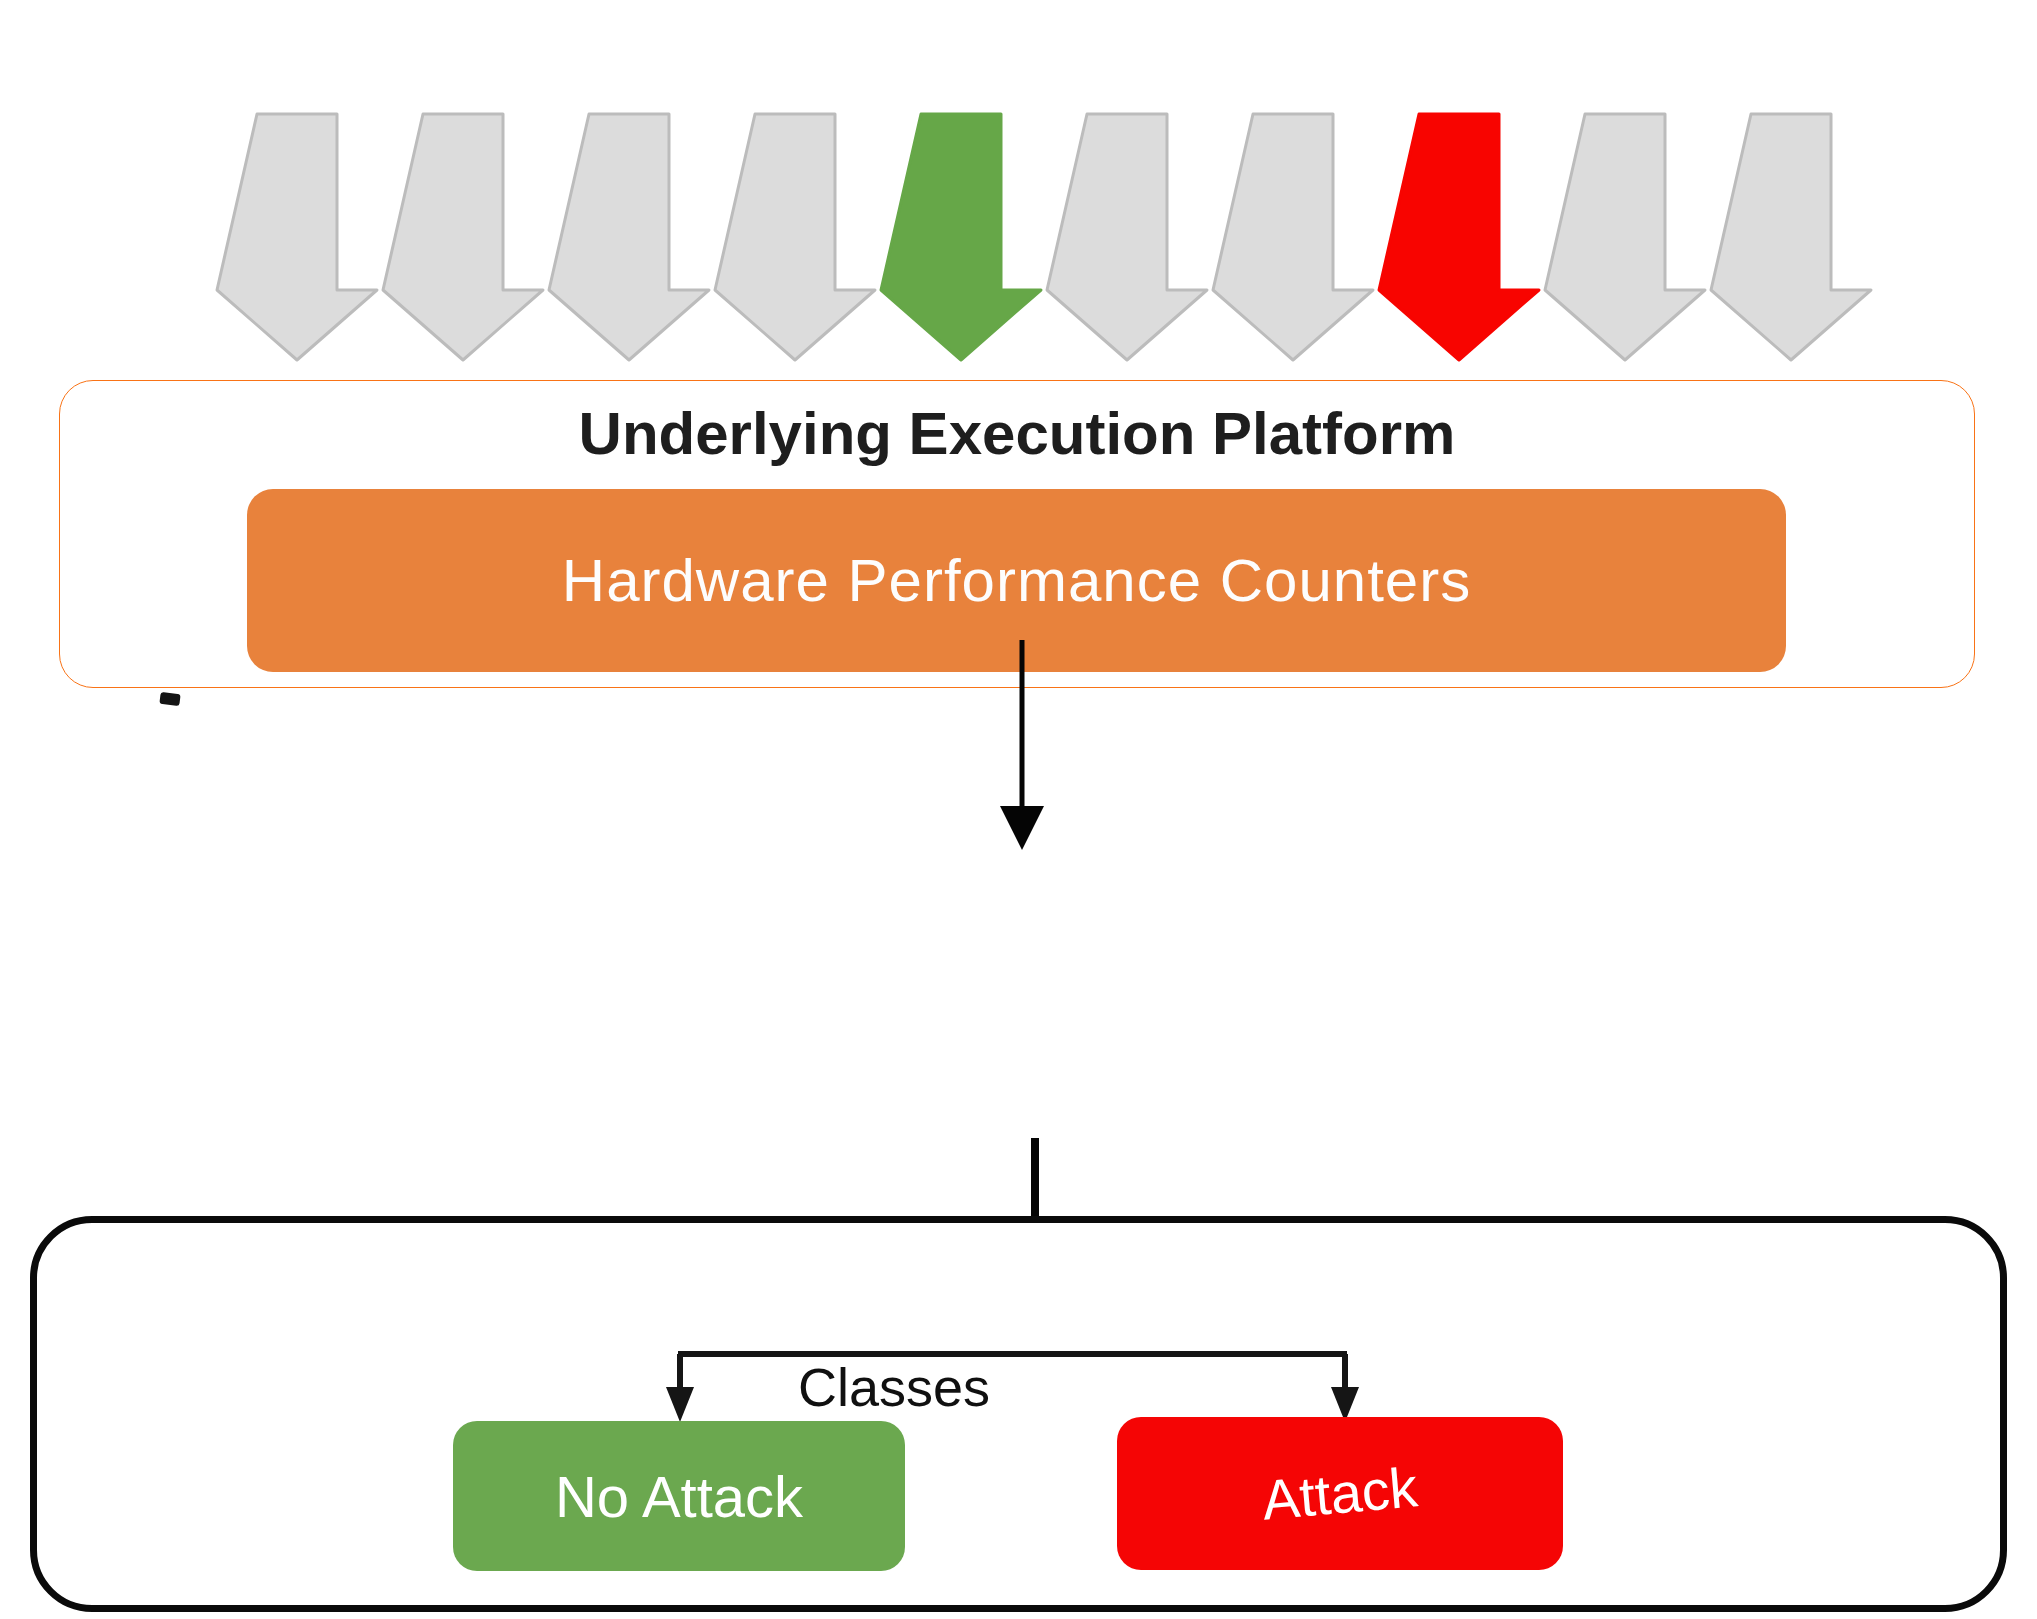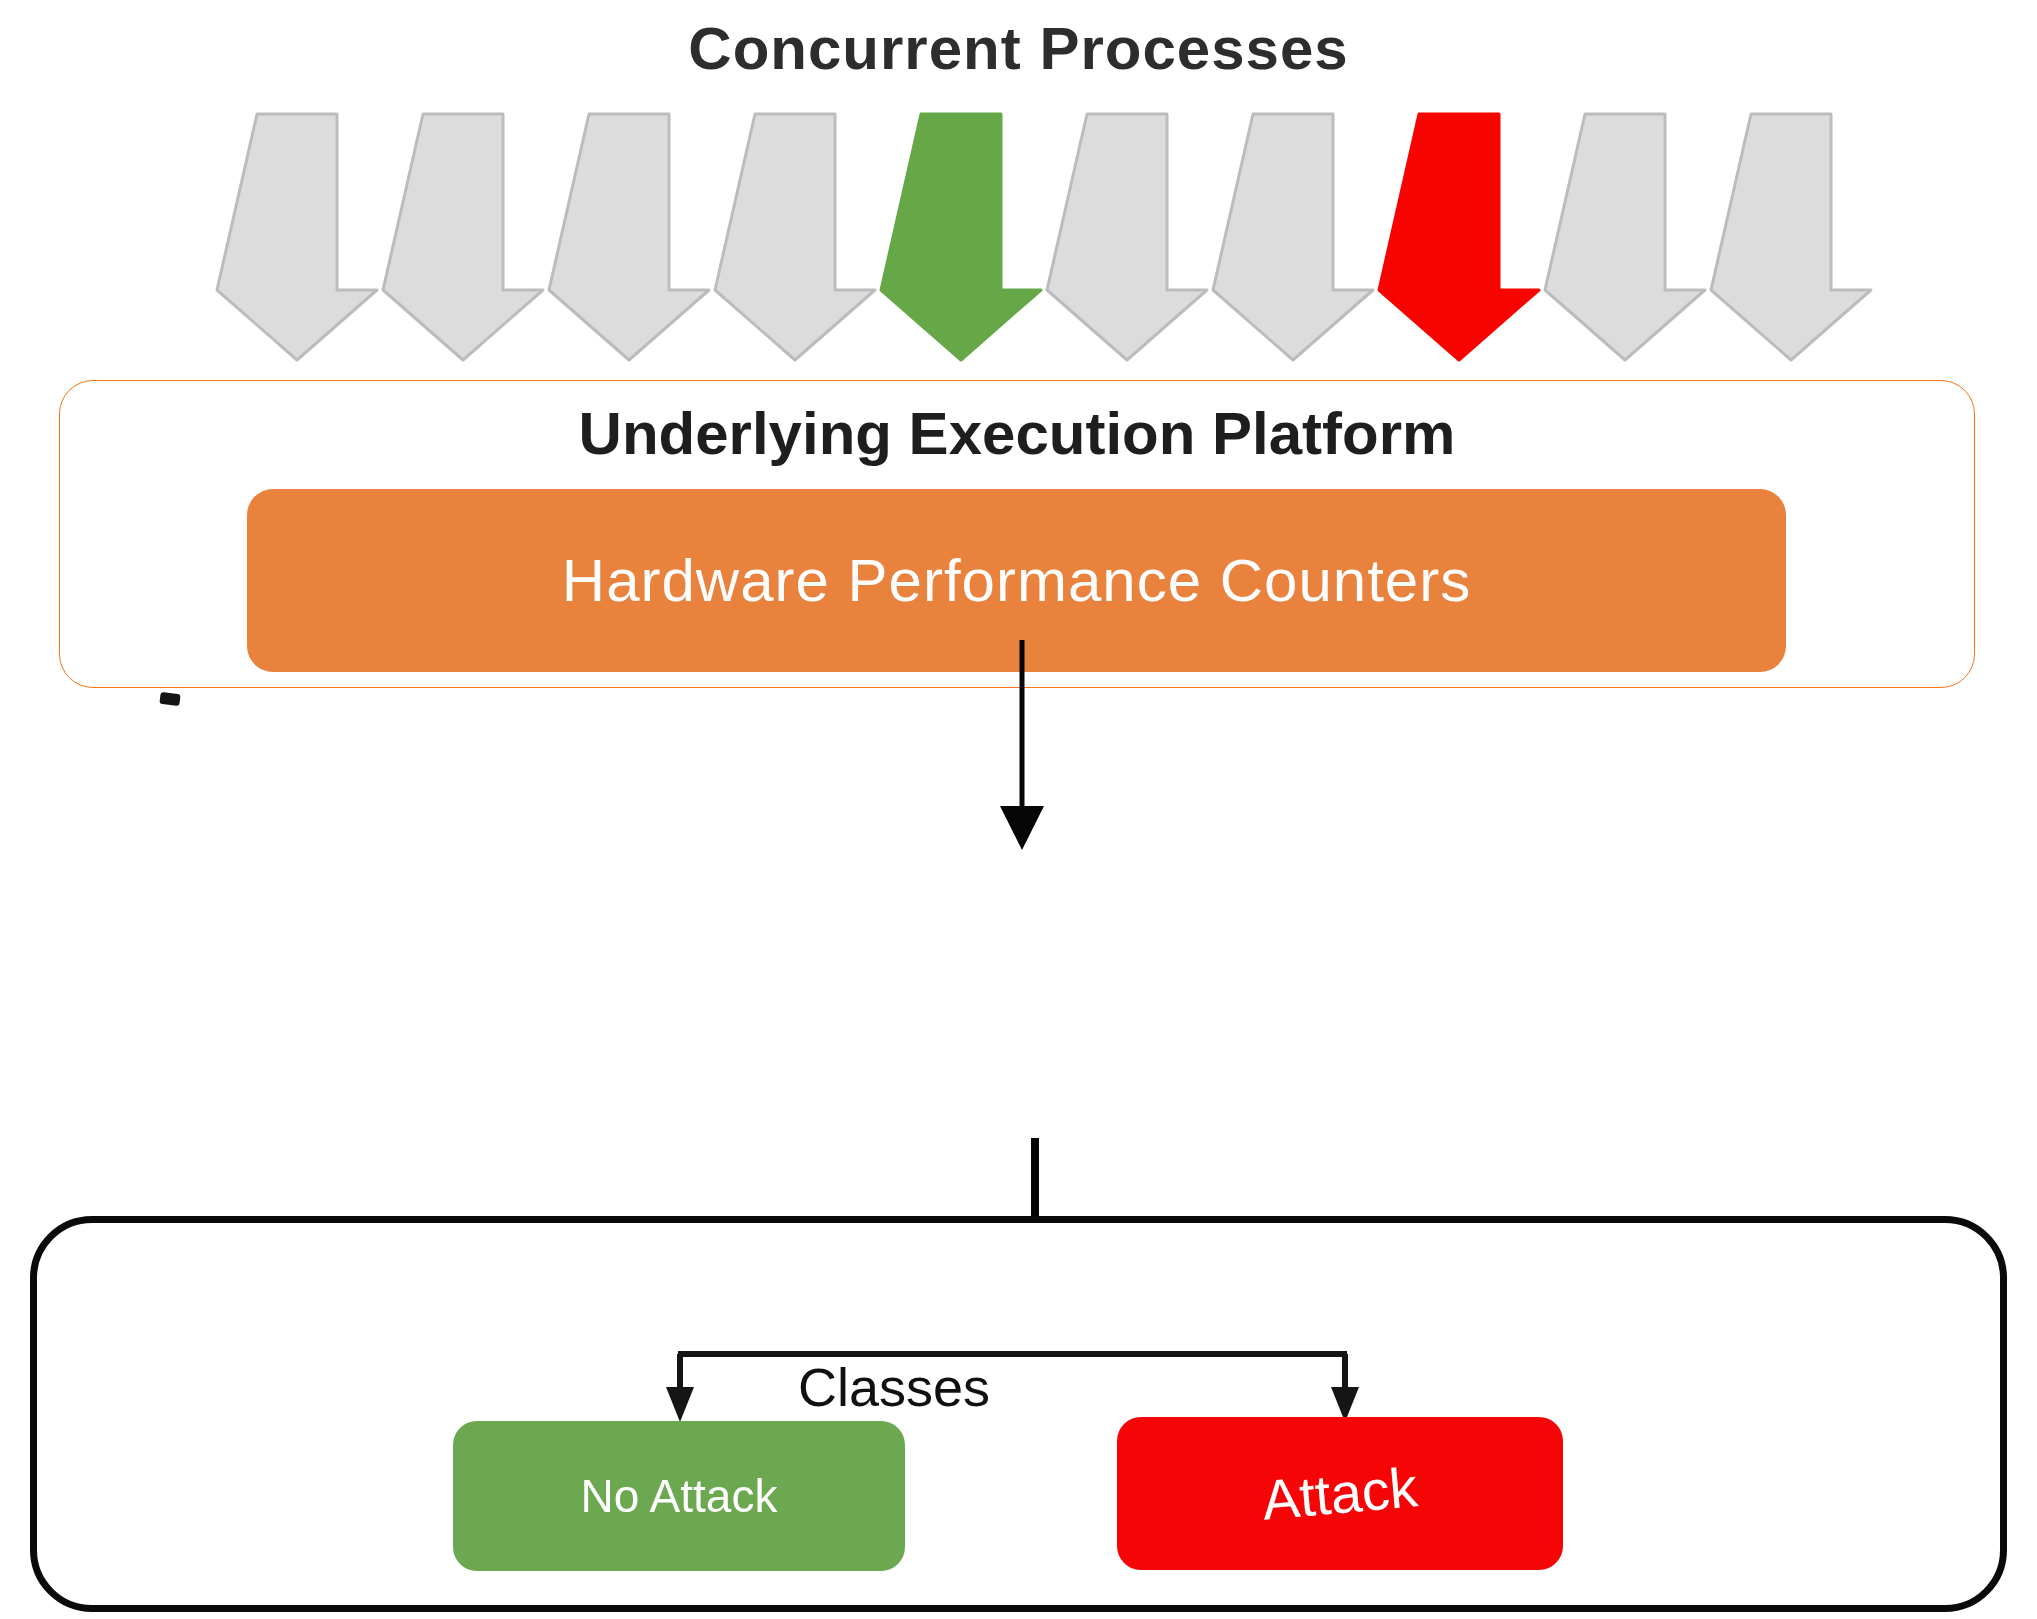--- a/index.html
+++ b/index.html
@@ -53,35 +53,34 @@
 
   .classes-label {
     position:absolute; left:798px; width:440px; top:1356px; text-align:left;
     font-size:54px; font-weight:500; color:#101010;
   }
 
   .class-node {
     position:absolute; display:flex; align-items:center; justify-content:center;
     border-radius:24px; color:#ffffff;
   }
-  .no-attack-node { left:453px; top:1421px; width:452px; height:150px; font-size:46px; }
+  .no-attack-node { left:453px; top:1421px; width:452px; height:150px; font-size:58px; }
   .attack-node    { left:1117px; top:1417px; width:446px; height:153px; font-size:56px; }
   .attack-node .node-label { transform:rotate(-5deg); }
 
   .stray-mark {
     position:absolute; left:160px; top:693px; width:20px; height:12px;
     background:#141414; border-radius:3px; transform:rotate(7deg);
   }
 </style>
 </head>
 <body>
 
 <div id="canvas">
 
-  <div class="diagram-title">Concurrent Processes</div>
 
   <div>
       <div class="process-arrow" style="left: 215px;">
         <svg viewBox="0 0 164 250" width="164" height="250">
           <path d="M42 2 H122 V178 H162 L82 248 L2 178 Z" fill="#dcdcdc" stroke="#bcbcbc" stroke-width="3" stroke-linejoin="round"></path>
         </svg>
       </div>
       <div class="process-arrow" style="left: 381px;">
         <svg viewBox="0 0 164 250" width="164" height="250">
           <path d="M42 2 H122 V178 H162 L82 248 L2 178 Z" fill="#dcdcdc" stroke="#bcbcbc" stroke-width="3" stroke-linejoin="round"></path>

